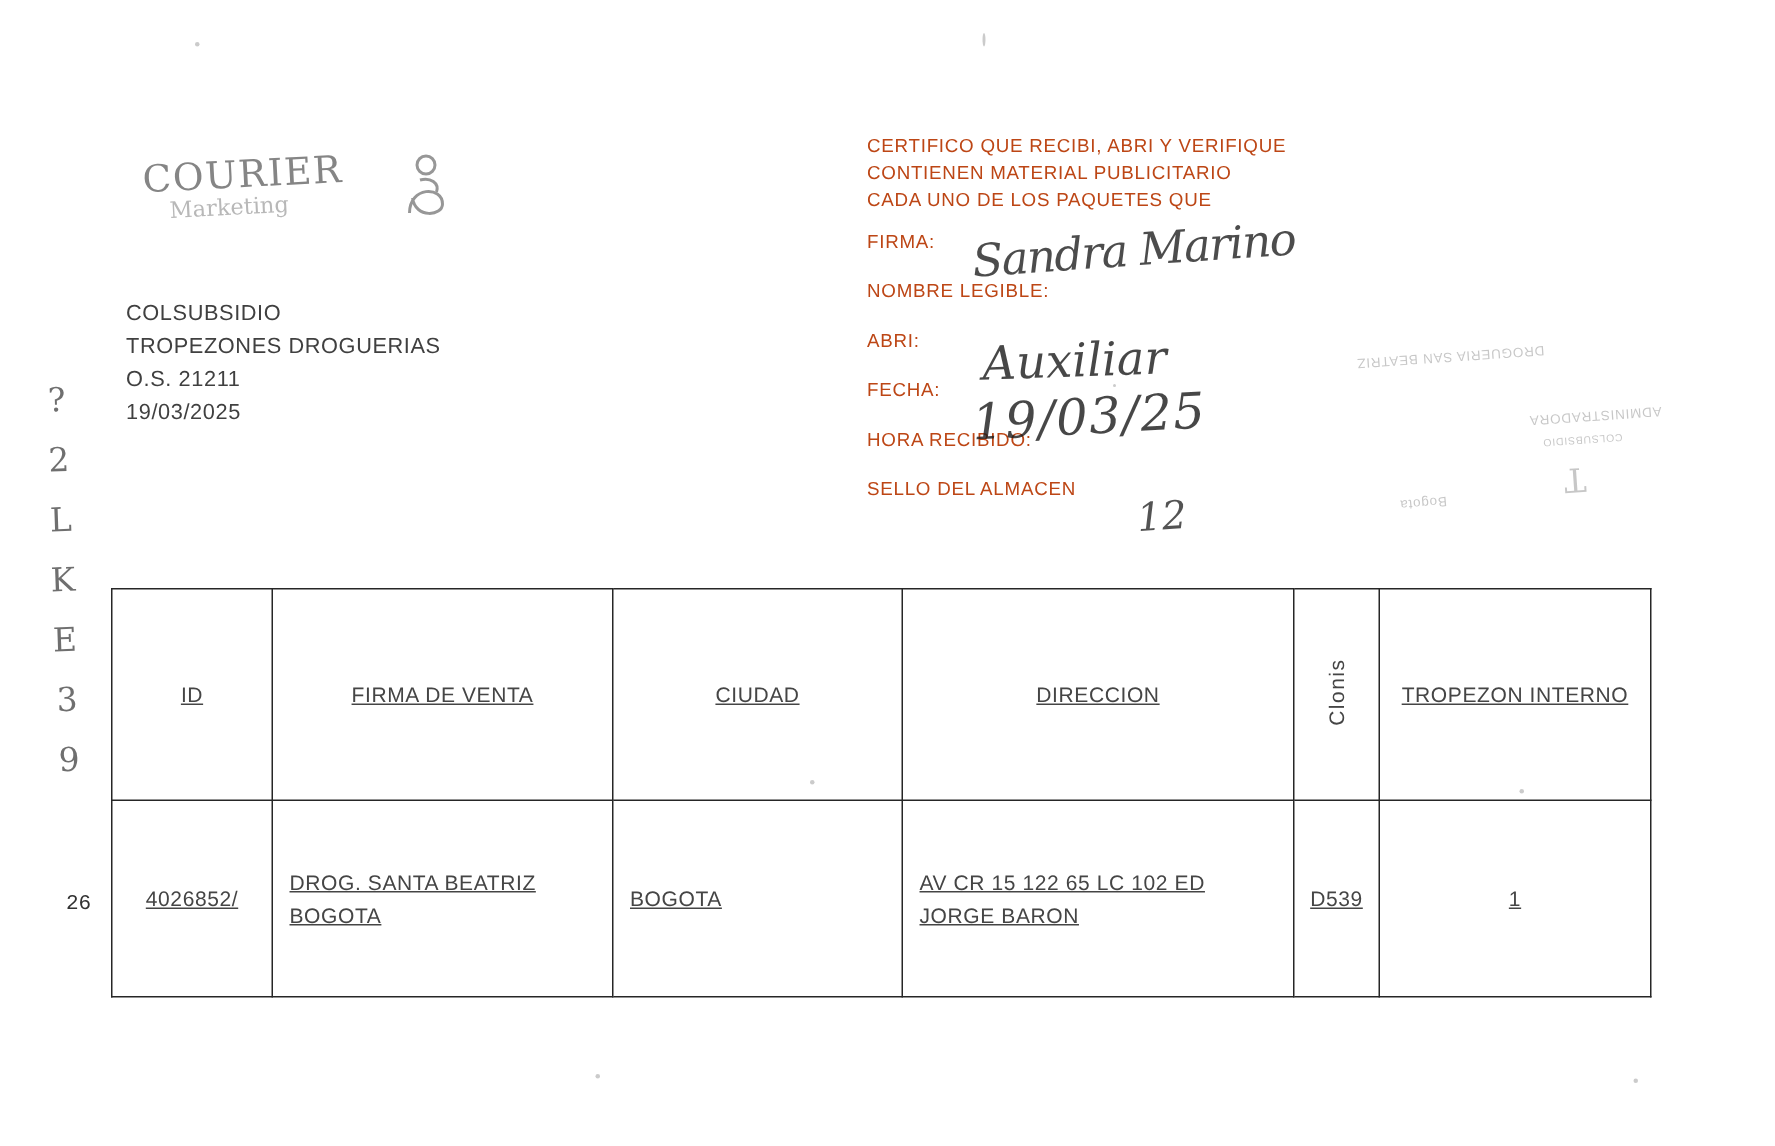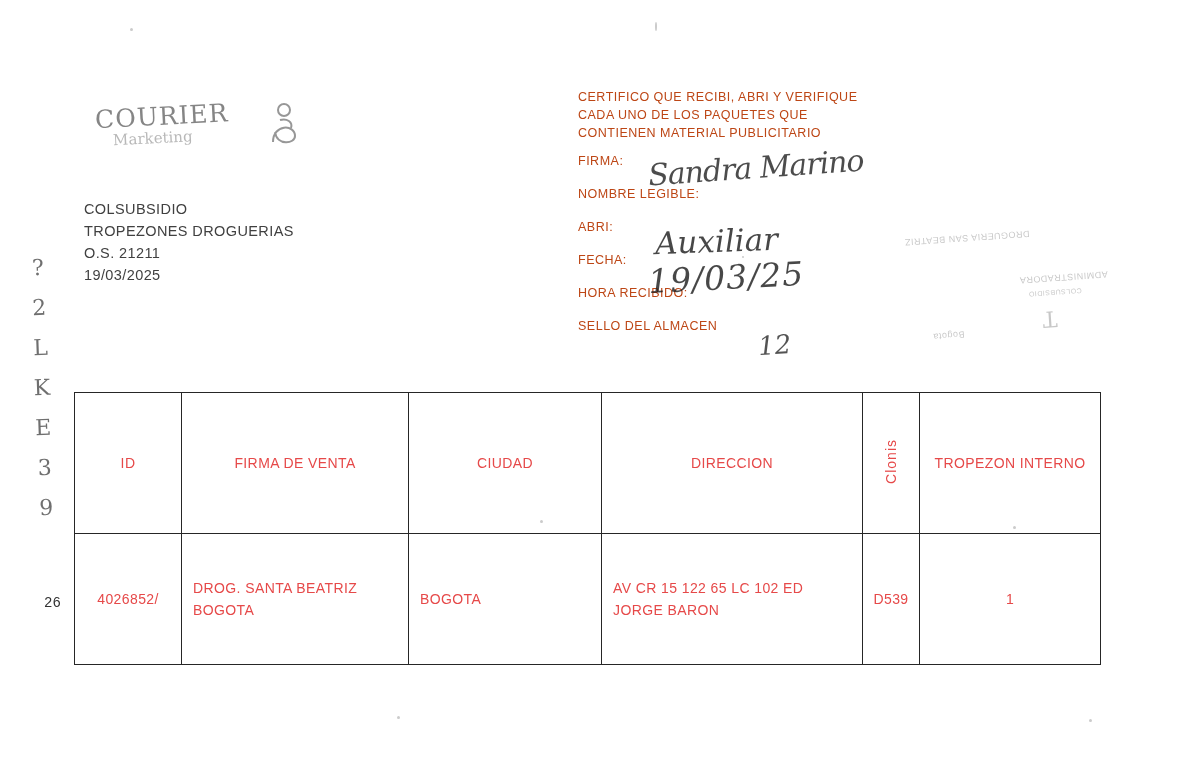--- a/index.html
+++ b/index.html
@@ -167,23 +167,24 @@
   }
   table.grid {
     border-collapse: collapse;
     width: 100%;
     table-layout: fixed;
   }
   table.grid th, table.grid td {
     border: 1.5px solid #1e1e1e;
     font-size: 14px;
     letter-spacing: .4px;
-    color: #ef4444;
+    color: #404040;
     font-weight: normal;
     vertical-align: middle;
+    text-decoration: underline;
   }
   table.grid thead th {
     height: 138px;
     text-align: center;
   }
   table.grid tbody td {
     height: 128px;
   }
   .c-id     { width: 104px; text-align: center; }
   .c-pdv    { width: 224px; }
@@ -226,22 +227,22 @@
 
   <div class="client-block">
     <div>COLSUBSIDIO</div>
     <div>TROPEZONES DROGUERIAS</div>
     <div>O.S. 21211</div>
     <div>19/03/2025</div>
   </div>
 
   <div class="cert-block">
     <div class="cert-line">CERTIFICO QUE RECIBI, ABRI Y VERIFIQUE</div>
+    <div class="cert-line">CONTIENEN MATERIAL PUBLICITARIO</div>
     <div class="cert-line">CADA  UNO DE LOS PAQUETES QUE</div>
-    <div class="cert-line">CONTIENEN MATERIAL PUBLICITARIO</div>
 
     <div class="cert-fields">
       <div class="cert-field">
         <span>FIRMA:</span>
       </div>
       <div class="cert-field">
         <span>NOMBRE LEGIBLE:</span>
       </div>
       <div class="cert-field">
         <span>ABRI:</span>

